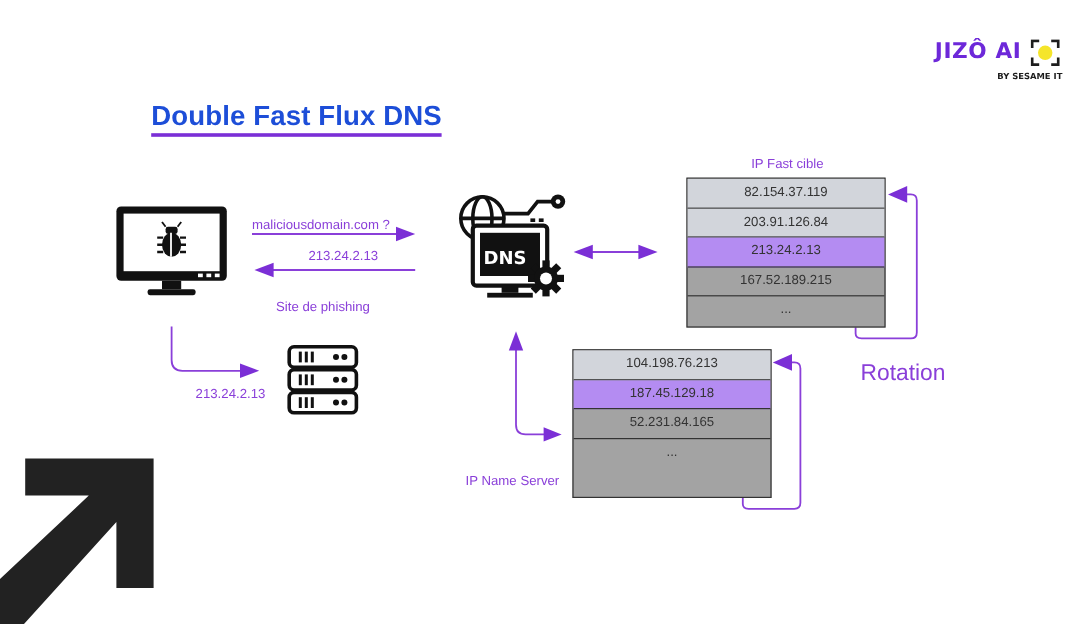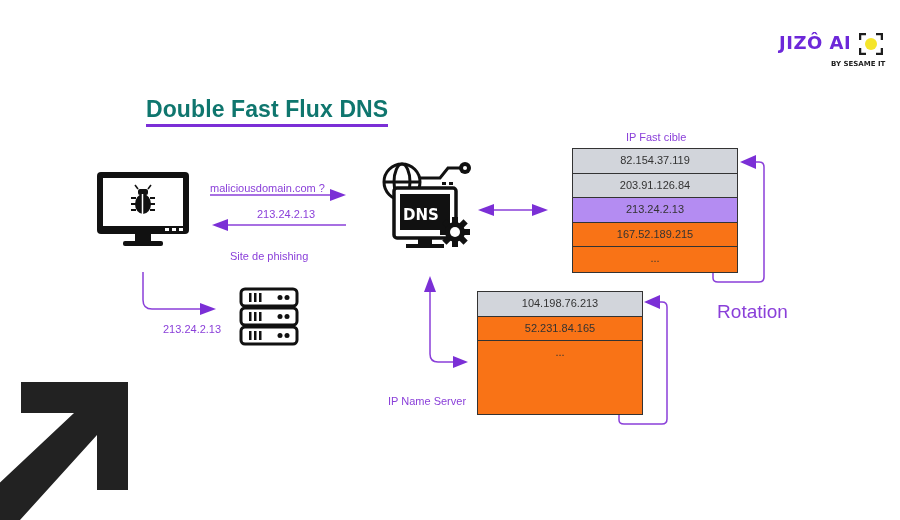--- a/index.html
+++ b/index.html
@@ -1,22 +1,22 @@
 <!DOCTYPE html>
 <html><head>
 <meta charset="utf-8">
 <style>
   html, body { margin:0; padding:0; }
   body { width:900px; height:520px; background:#ffffff; position:relative; overflow:hidden;
          font-family:"Liberation Sans", "DejaVu Sans", sans-serif; }
   .abs { position:absolute; }
-  #title { left:126px; top:96px; font-size:23px; font-weight:bold; color:#0f766e;
-           border-bottom:3px solid #7b2fd6; padding-bottom:2px; line-height:26px; letter-spacing:0.1px;margin-left:20px; }
+  #title { left:126px; top:83px; font-size:23px; font-weight:bold; color:#1d4ed8;
+           border-bottom:3px solid #7b2fd6; padding-bottom:2px; line-height:26px; letter-spacing:0.1px; }
   .lbl { font-size:11px; color:#8a3fd9; white-space:nowrap; }
-  .table { position:absolute; border:1.5px solid #333; box-sizing:border-box; background:#f97316; }
+  .table { position:absolute; border:1.5px solid #333; box-sizing:border-box; background:#a3a3a3; }
   .row { height:24.6px; border-bottom:1.5px solid #333; box-sizing:border-box; text-align:center;
          font-size:11px; color:#333; line-height:23px; }
   .row:last-child { border-bottom:none; }
   .row.grey { background:#d2d5db; }
   .row.hl { background:#b48cf2; }
   #round { left:690px; top:300px; font-size:19px; color:#8a3fd9; text-align:center; line-height:24px; width:125px; }
   #logo { left:779px; top:32px; }
   #logo-text { font-size:18px; font-weight:700; color:#6d28d9; letter-spacing:0.5px; font-family:"DejaVu Sans", sans-serif; }
   #logo-sub { font-size:7px; font-weight:bold; color:#1d1d1d; position:absolute; left:52px; top:28px; white-space:nowrap; font-family:"DejaVu Sans", sans-serif;text-align:right; }
   svg.overlay { position:absolute; left:0; top:0; }
@@ -171,20 +171,21 @@
 <div class="table" style="left:572px;top:148px;width:166px;height:125px">
   <div class="row grey">82.154.37.119</div>
   <div class="row grey">203.91.126.84</div>
   <div class="row hl">213.24.2.13</div>
   <div class="row">167.52.189.215</div>
   <div class="row">...</div>
 </div>
 
 <div class="table" style="left:477px;top:291px;width:166px;height:124px">
   <div class="row grey">104.198.76.213</div>
+  <div class="row hl">187.45.129.18</div>
   <div class="row">52.231.84.165</div>
   <div class="row">...</div>
 </div>
 
 <div id="round" class="abs">
   <div>Rotation</div>
 </div>
 
 <svg class="abs" style="left:0;top:380px" width="140" height="140">
   <polygon points="21,2 128,2 128,110 97,110 97,55 20,140 -10,140 -10,112 74,33 21,33" fill="#222"></polygon>

